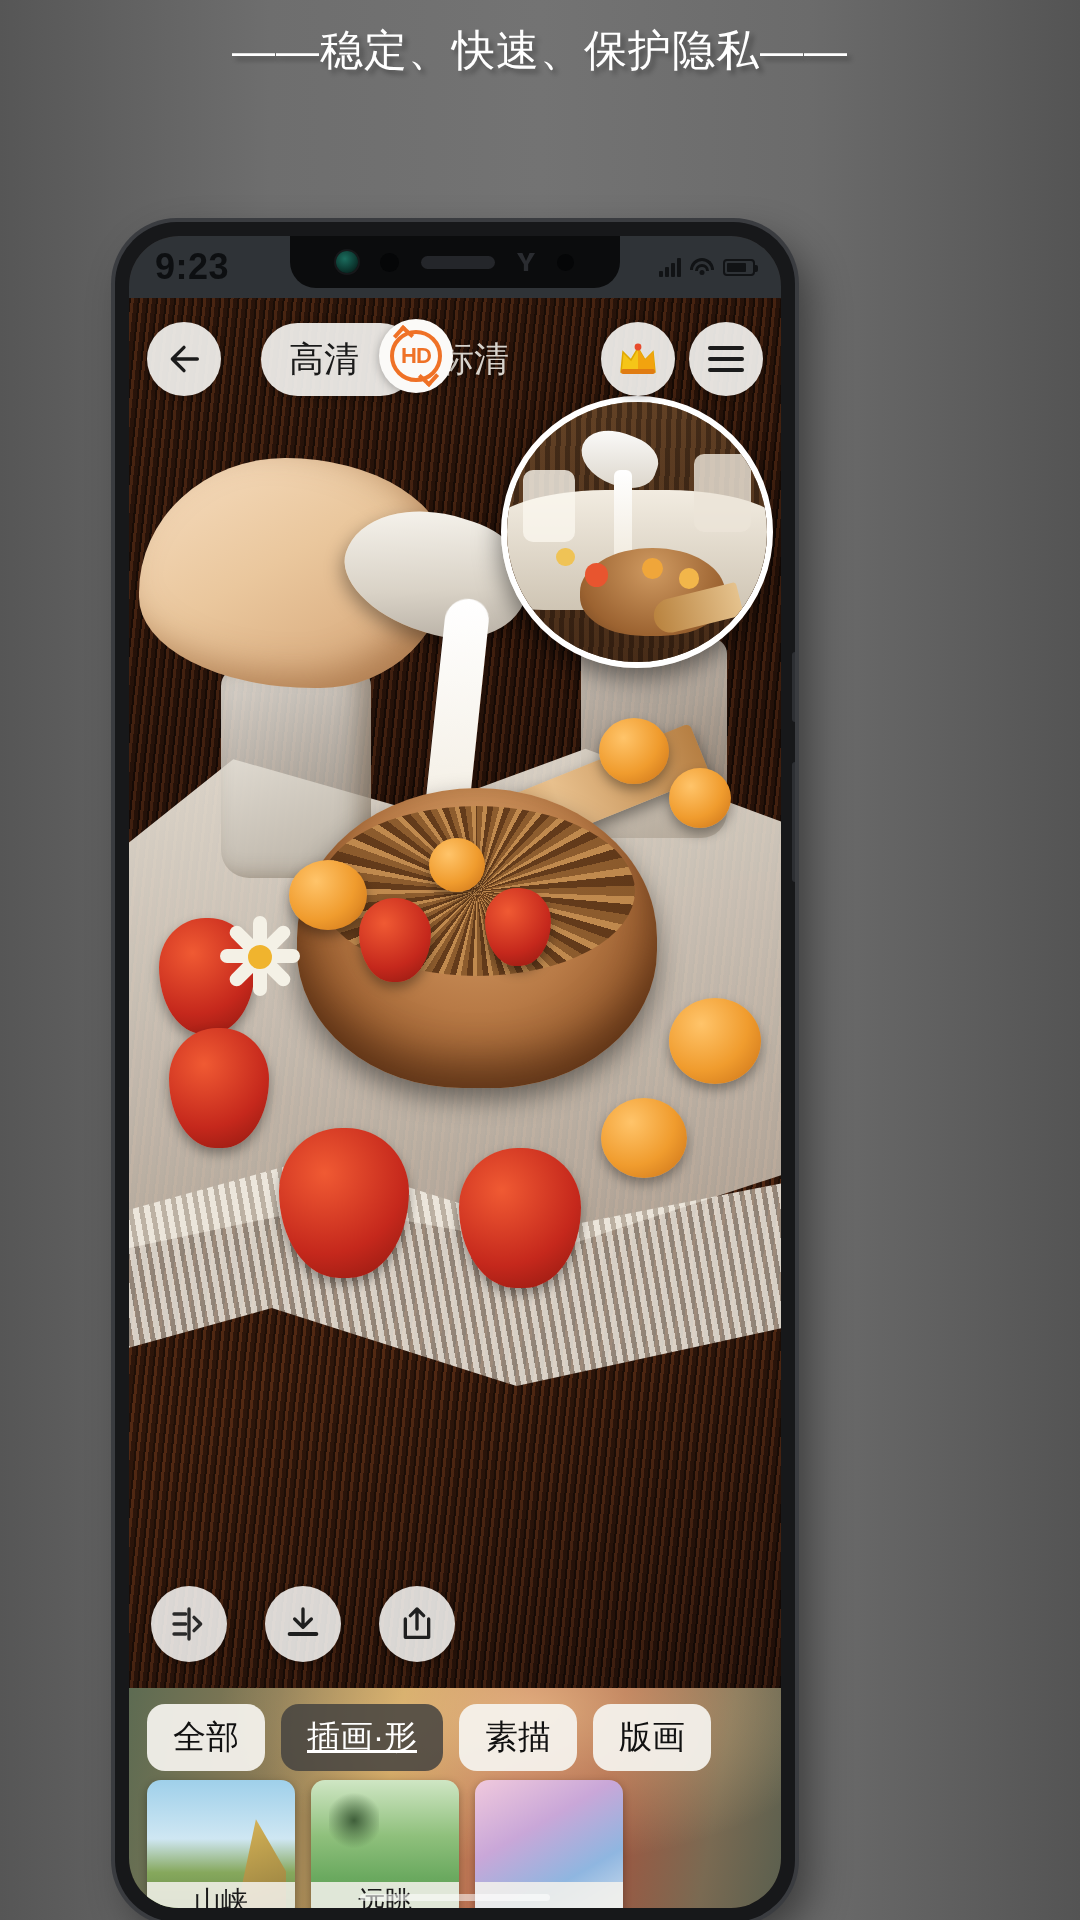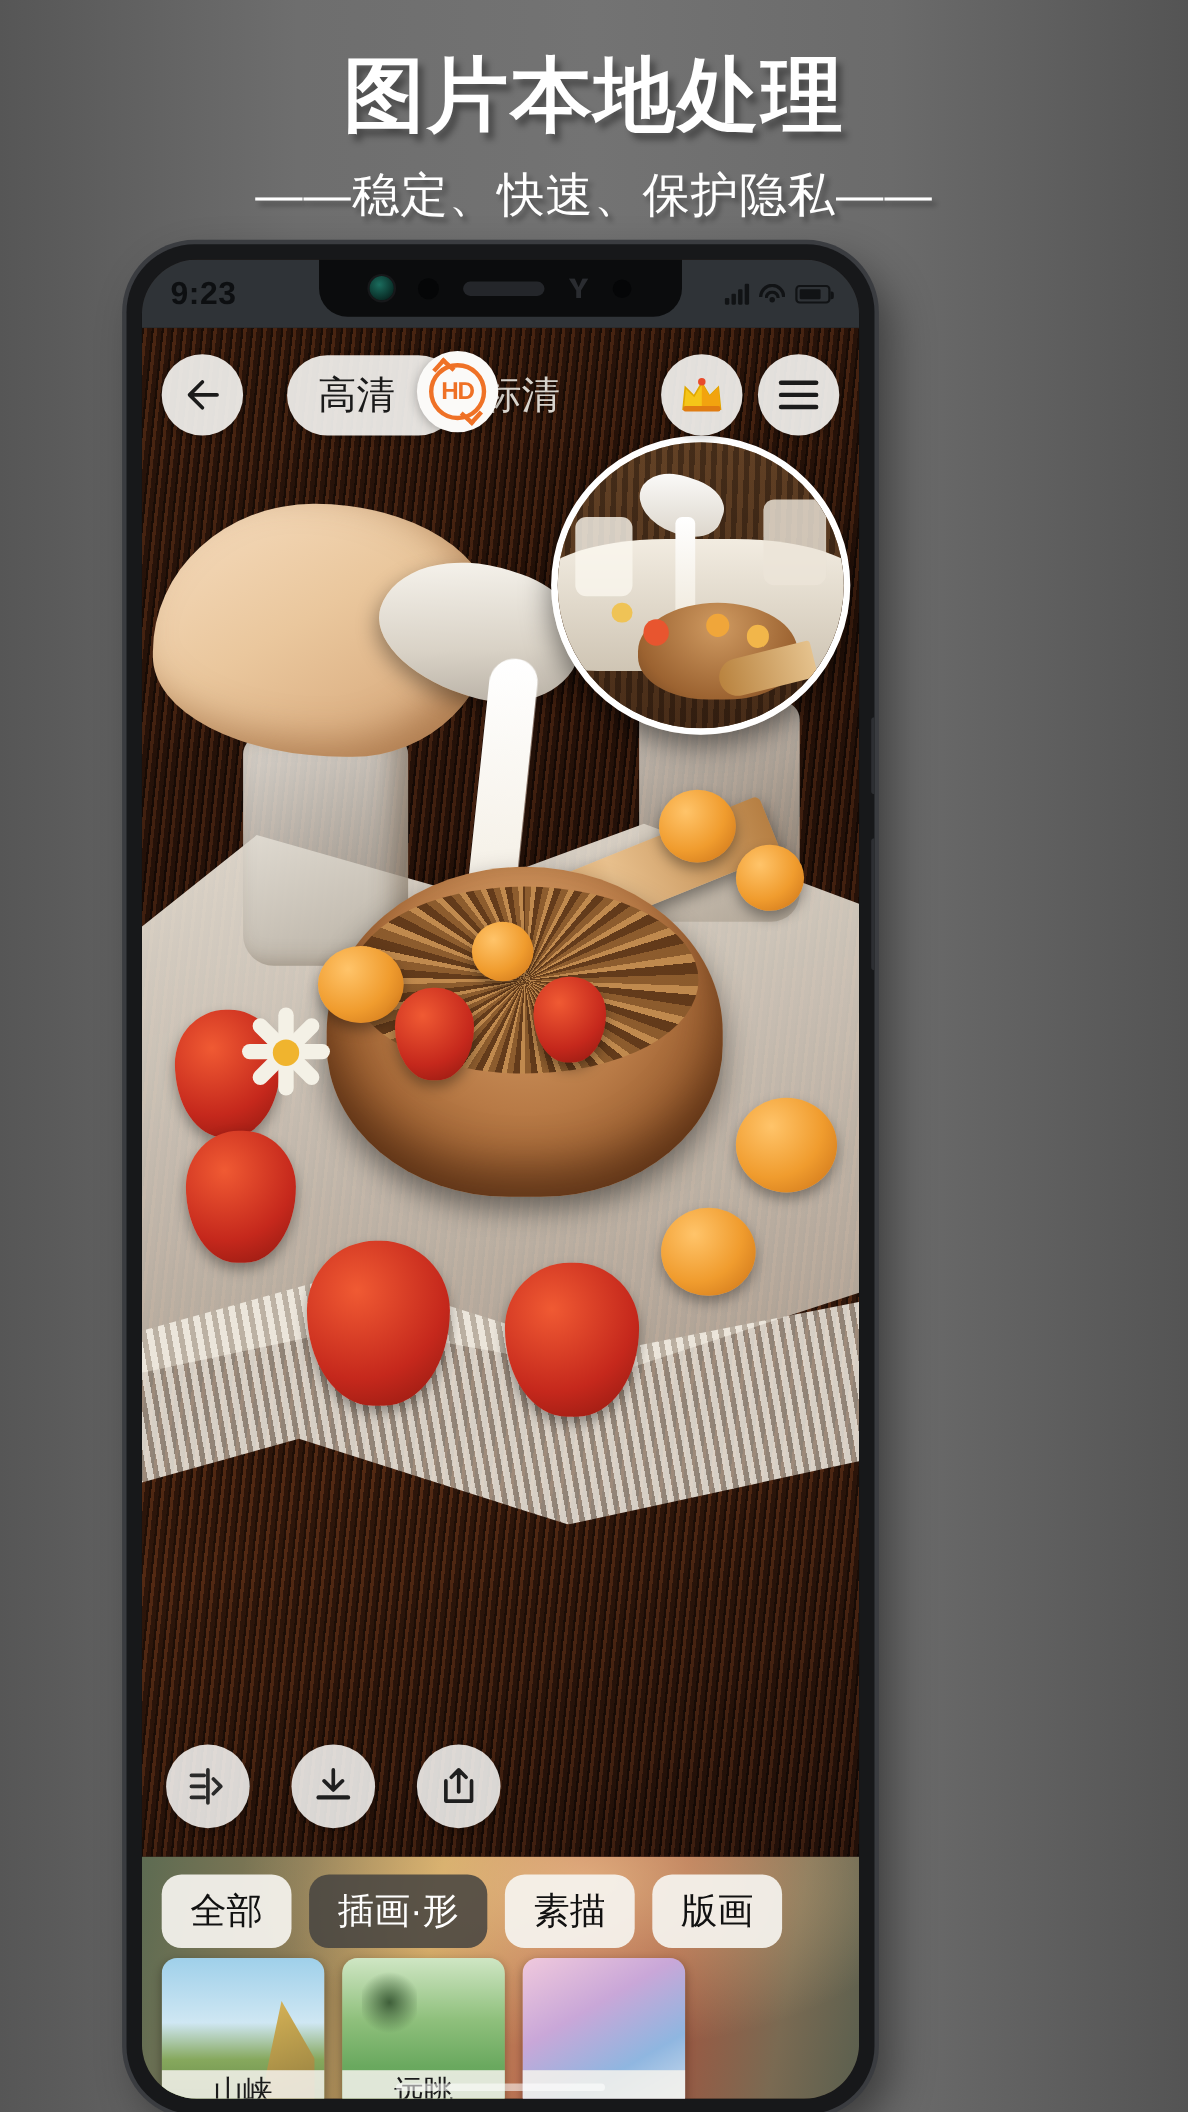--- a/index.html
+++ b/index.html
@@ -61,21 +61,21 @@
   }
 
   
   .statusbar {
     position: absolute; top: 0; left: 0; width: 652px; height: 62px;
     background: #2f3337;
     display: flex; align-items: center; justify-content: space-between;
     padding: 0 26px;
     z-index: 30;
   }
-  .status-time { color: #0d0f11; font-size: 29px; font-weight: bold; letter-spacing: 0.5px; text-align: center; }
+  .status-time { color: #0d0f11; font-size: 36px; font-weight: bold; letter-spacing: 0.5px; text-align: center; }
   .notch {
     position: absolute; top: 0; left: 50%; transform: translateX(-50%);
     width: 330px; height: 52px;
     background: #0b0c0d;
     border-bottom-left-radius: 26px; border-bottom-right-radius: 26px;
     z-index: 31;
     display: flex; align-items: center; justify-content: center; gap: 22px;
   }
   .cam { width: 22px; height: 22px; border-radius: 50%;
          background: radial-gradient(circle at 40% 35%, #1b6d5e 0%, #0d3b33 55%, #05100e 100%);
@@ -308,21 +308,21 @@
     z-index: 3;
   }
   .chip {
     flex: none;
     padding: 11px 26px;
     border-radius: 18px;
     background: rgba(245,243,238,0.93);
     color: #111; font-size: 33px; font-weight: 500;
     white-space: nowrap;
   }
-  .chip.active { background: rgba(70,68,64,0.86); color: #ffffff; }
+  .chip.active { background: rgba(70,68,64,0.86); color: #ffffff; text-decoration: underline; }
   .thumbs {
     position: absolute; top: 92px; left: 0; width: 652px;
     display: flex; gap: 16px; padding: 0 18px;
     z-index: 3;
   }
   .thumb {
     flex: none; width: 148px; height: 140px;
     border-radius: 14px; overflow: hidden; position: relative;
     box-shadow: 0 3px 9px rgba(0,0,0,0.3);
   }
@@ -355,21 +355,20 @@
   .home-ind {
     position: absolute; bottom: 7px; left: 50%; transform: translateX(-50%);
     width: 190px; height: 7px; border-radius: 5px; background: rgba(255,255,255,0.55);
     z-index: 40;
   }
 </style>
 </head>
 <body>
 
 <div class="promo">
-  <div class="promo-title">图片本地处理</div>
   <div class="promo-sub">——稳定、快速、保护隐私——</div>
 </div>
 
 <div class="phone">
   <div class="screen">
 
     <div class="statusbar">
       <div class="status-time">9:23</div>
       <div class="status-right">
         <div class="sig">

